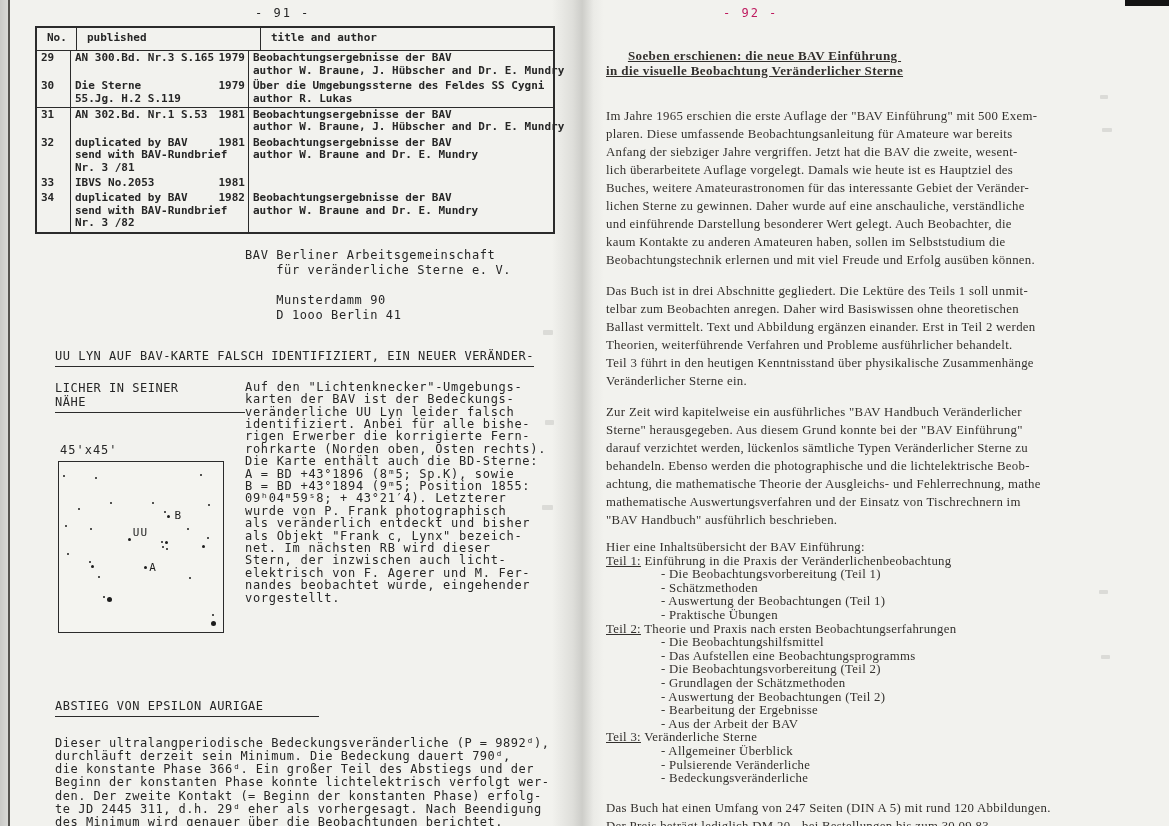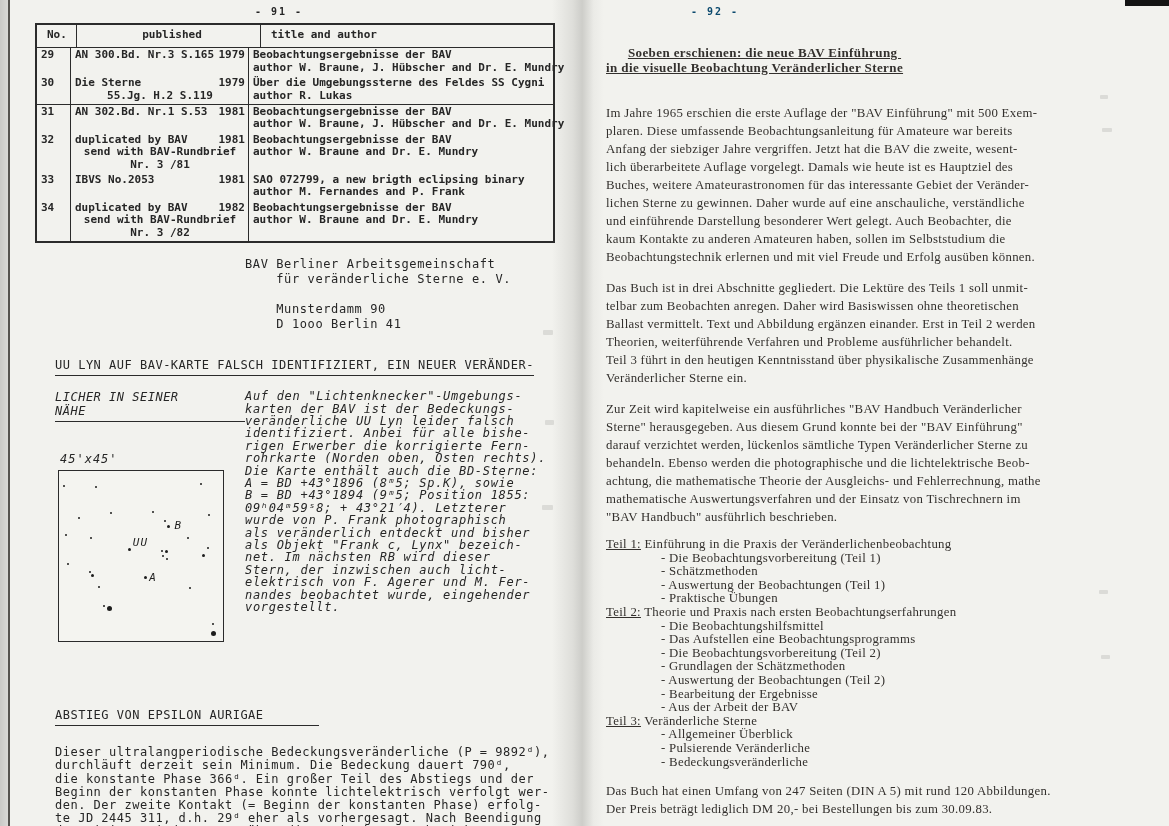--- a/index.html
+++ b/index.html
@@ -9,55 +9,55 @@
   .edge-left{position:absolute;left:0;top:0;width:8px;height:100%;
              background:linear-gradient(90deg,#c9c9c6,#d9d9d6);}
   .edge-left-line{position:absolute;left:8px;top:0;width:2px;height:100%;background:#55534f;}
   .corner-tr{position:absolute;right:0;top:0;width:44px;height:6px;background:#141414;}
   .gutter{position:absolute;left:552px;top:0;width:52px;height:100%;
           background:linear-gradient(90deg,rgba(100,100,95,0) 0%,rgba(100,100,95,0.14) 40%,rgba(100,100,95,0.26) 58%,rgba(100,100,95,0.05) 80%,rgba(100,100,95,0) 100%);}
   .ghost{position:absolute;background:#c9c9c4;opacity:.55;border-radius:1px;}
 
   
   .page-left{position:absolute;left:30px;top:0;width:527px;}
-  .pagenum{font-size:10px;letter-spacing:2px;margin-top:6px;font-weight:bold;}
+  .pagenum{font-size:12px;letter-spacing:2px;margin-top:6px;}
   .pagenum.p91{margin-left:225px;}
   
   .tbl{margin:6px 0 0 5px;width:516px;border:2px solid #2b2b2b;font-weight:bold;font-size:11px;line-height:12.4px;}
   .tr{display:flex;}
   .td{padding:1px 3px 2px 4px;}
   .td.no{width:26px;flex:0 0 26px;border-right:1.5px solid #2b2b2b;}
-  .td.pub{width:170px;flex:0 0 170px;border-right:1.5px solid #2b2b2b;text-align:center;}
+  .td.pub{width:170px;flex:0 0 170px;border-right:1.5px solid #2b2b2b;}
   .td.tit{flex:1;}
   .thead .td{padding-top:4px;padding-bottom:6px;padding-left:10px;}
   .thead{border-bottom:1.5px solid #2b2b2b;}
   .tr.rule-top{border-top:1.5px solid #2b2b2b;}
   .publine1{display:flex;justify-content:space-between;}
   .pre{white-space:pre;}
   
   .address{margin:14px 0 0 215px;font-size:12px;line-height:15px;letter-spacing:.6px;white-space:pre;}
   
   .lhead{font-size:12px;letter-spacing:.5px;margin-left:25px;}
   .lhead .ul{display:inline-block;border-bottom:1.2px solid #2b2b2b;padding-bottom:3px;}
   .sec1-line1{margin-top:26px;}
-  .twocol{display:flex;margin-top:14px;padding-left:25px;font-style:italic;}
+  .twocol{display:flex;margin-top:14px;padding-left:25px;}
   .col-chart{width:190px;flex:0 0 190px;}
   .col-text{width:305px;}
   .scale-label{margin:30px 0 4px 5px;font-size:12px;letter-spacing:1px;}
   .star-box{position:relative;margin-left:3px;width:164px;height:170px;border:1.5px solid #2b2b2b;background:#f4f4f0;}
   .star{position:absolute;background:#1d1d1d;border-radius:50%;}
   .star-label{position:absolute;font-size:11px;letter-spacing:1px;color:#1d1d1d;}
   .mono-body{font-size:12px;line-height:12.4px;letter-spacing:.7px;white-space:pre;}
   .sec2{margin-top:66px;}
   .eps-text{margin:20px 0 0 25px;font-size:12px;line-height:13.2px;letter-spacing:.5px;white-space:pre;}
 
   
   .page-right{position:absolute;left:598px;top:0;width:525px;padding-left:8px;
               font-family:"Liberation Serif", serif;color:#33302d;}
-  .pagenum.p92{font-family:"DejaVu Sans Mono", monospace;margin-left:85px;color:#0c4a6e;}
+  .pagenum.p92{font-family:"DejaVu Sans Mono", monospace;margin-left:117px;color:#be185d;}
   .rtitle{margin-top:12px;font-size:13px;line-height:15.5px;letter-spacing:.4px;font-weight:bold;white-space:pre;}
   .rtitle .ul-block{text-decoration:underline;}
   .rpara{margin-top:13px;font-size:12.8px;line-height:18px;letter-spacing:.3px;white-space:pre;}
   .toc{margin-top:12px;font-size:12.8px;line-height:13.6px;letter-spacing:.3px;}
   .toc-head .lbl{text-decoration:underline;}
   .toc-items{margin-left:55px;}
   .anhang .lbl{text-decoration:underline;}
   .anhang-rest{white-space:pre;}
   .sign-right{margin-top:15px;font-size:12.8px;}
 </style>
@@ -143,22 +143,20 @@
 
       <div class="tr">
         <div class="td no">33</div>
         <div class="td pub">
           <div class="publine1">
               <span>IBVS No.2053</span>
               <span>1981</span>
             </div>
           <div class="pre"></div>
         </div>
-        <div class="td tit pre">SAO 072799, a new brigth eclipsing binary
-author M. Fernandes and P. Frank</div>
       </div>
 
       <div class="tr">
         <div class="td no">34</div>
         <div class="td pub">
           <div class="publine1">
               <span>duplicated by BAV</span>
               <span>1982</span>
             </div>
           <div class="pre">send with BAV-Rundbrief
@@ -278,20 +276,21 @@
 Veränderlicher Sterne ein.</div>
     <div class="rpara">Zur Zeit wird kapitelweise ein ausführliches "BAV Handbuch Veränderlicher
 Sterne" herausgegeben. Aus diesem Grund konnte bei der "BAV Einführung"
 darauf verzichtet werden, lückenlos sämtliche Typen Veränderlicher Sterne zu
 behandeln. Ebenso werden die photographische und die lichtelektrische Beob-
 achtung, die mathematische Theorie der Ausgleichs- und Fehlerrechnung, mathe
 mathematische Auswertungsverfahren und der Einsatz von Tischrechnern im
 "BAV Handbuch" ausführlich beschrieben.</div>
 
     <div class="toc">
+      <div>Hier eine Inhaltsübersicht der BAV Einführung:</div>
 
       <div class="toc-head"><span class="lbl">Teil 1:</span><span> Einführung in die Praxis der Veränderlichenbeobachtung</span></div>
       <div class="toc-items">
         <div>- Die Beobachtungsvorbereitung (Teil 1)</div>
         <div>- Schätzmethoden</div>
         <div>- Auswertung der Beobachtungen (Teil 1)</div>
         <div>- Praktische Übungen</div>
       </div>
 
       <div class="toc-head"><span class="lbl">Teil 2:</span><span> Theorie und Praxis nach ersten Beobachtungserfahrungen</span></div>

